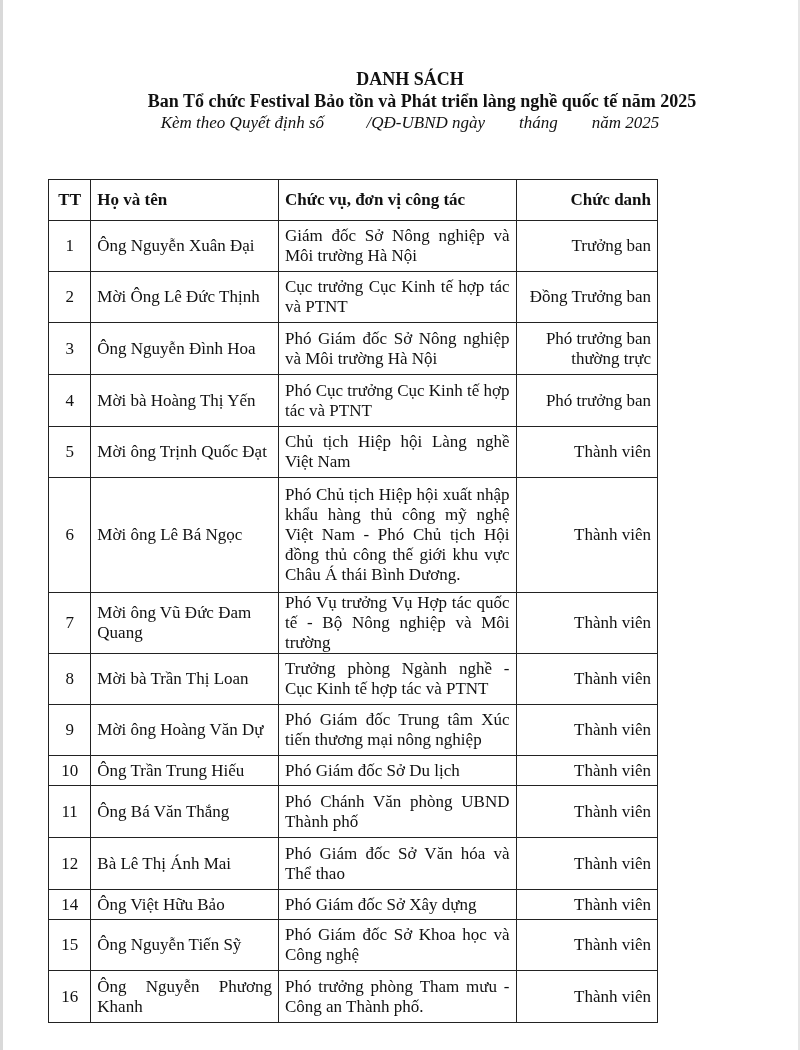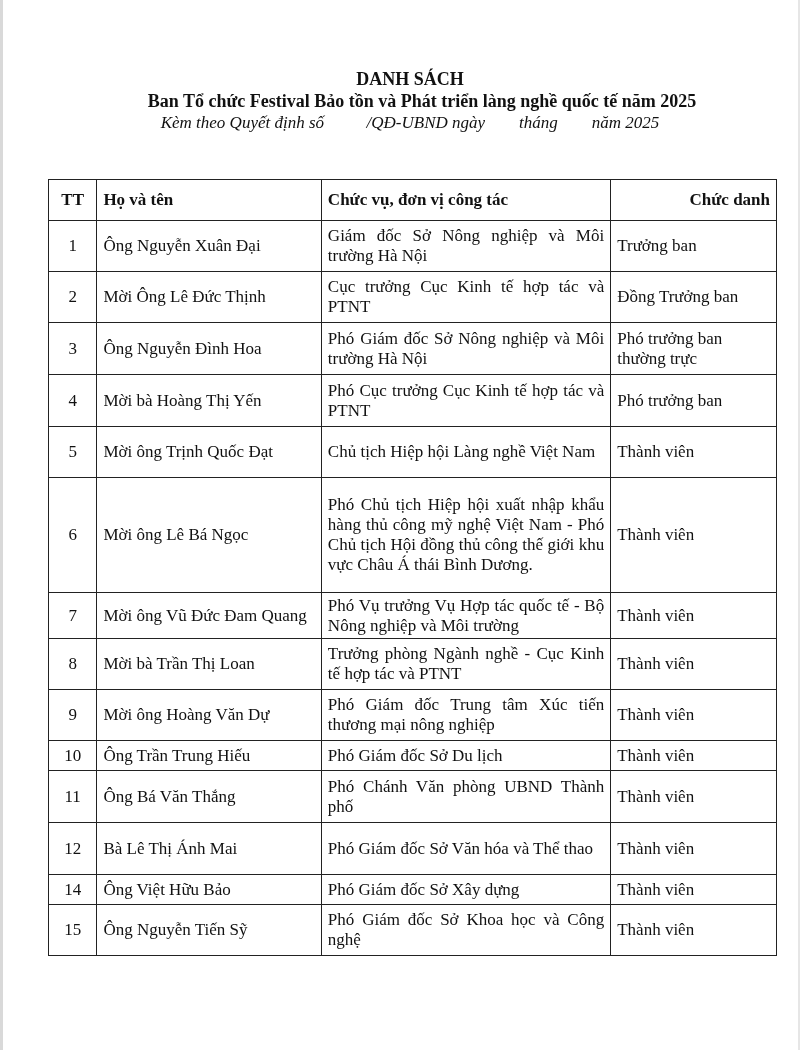--- a/index.html
+++ b/index.html
@@ -13,36 +13,36 @@
   .page-edge-left { position:absolute; left:0; top:0; width:3px; height:1050px; background:#d9d9d9; }
   .page-edge-right { position:absolute; right:0; top:0; width:2px; height:1050px; background:#e6e6e6; }
   .header { position:absolute; top:68px; left:10px; width:800px; text-align:center; }
   .title { font-weight:bold; font-size:18px; line-height:22px; }
   .subtitle { font-weight:bold; font-size:18px; line-height:22px;padding-left:24px; }
   .ref-line { font-style:italic; font-size:17px; line-height:21px; white-space:pre; }
   .ref-line2 { font-style:italic; font-size:17px; line-height:21px; }
   .ref-line2 .u { text-decoration:underline; }
   table {
     position:absolute; top:179px; left:48px;
-    width:729px;
+    width:610px;
     border-collapse:collapse;
     font-size:17px;
   }
   td, th {
     border:1.3px solid #222;
     padding:0 6px;
     vertical-align:middle;
     line-height:20px;
   }
   th { font-weight:bold; text-align:left; height:40px; }
   th.c-tt { text-align:center; }
   .c-tt { width:46px; text-align:center; padding:0; }
   .c-name { width:205px; }
   .c-pos { width:268px; text-align:justify; text-align-last:left; }
-  .c-role { width:148px; text-align:left; }
+  .c-role { width:148px; text-align:right; }
   .justify-name { text-align:justify; text-align-last:left; }
 </style>
 </head>
 <body>
 
 <div class="page-edge-left"></div>
 <div class="page-edge-right"></div>
 
 <div class="header">
   <div class="title">DANH SÁCH</div>
@@ -137,14 +137,20 @@
       <td class="c-name">Ông Việt Hữu Bảo</td>
       <td class="c-pos">Phó Giám đốc Sở Xây dựng</td>
       <td class="c-role">Thành viên</td>
     </tr>
     <tr style="height:51px">
       <td class="c-tt">15</td>
       <td class="c-name">Ông Nguyễn Tiến Sỹ</td>
       <td class="c-pos">Phó Giám đốc Sở Khoa học và Công nghệ</td>
       <td class="c-role">Thành viên</td>
     </tr>
+    <tr style="height:52px">
+      <td class="c-tt">16</td>
+      <td class="c-name justify-name">Ông Nguyễn Phương Khanh</td>
+      <td class="c-pos">Phó trưởng phòng Tham mưu - Công an Thành phố.</td>
+      <td class="c-role">Thành viên</td>
+    </tr>
   </tbody>
 </table>
 
 </body></html>

